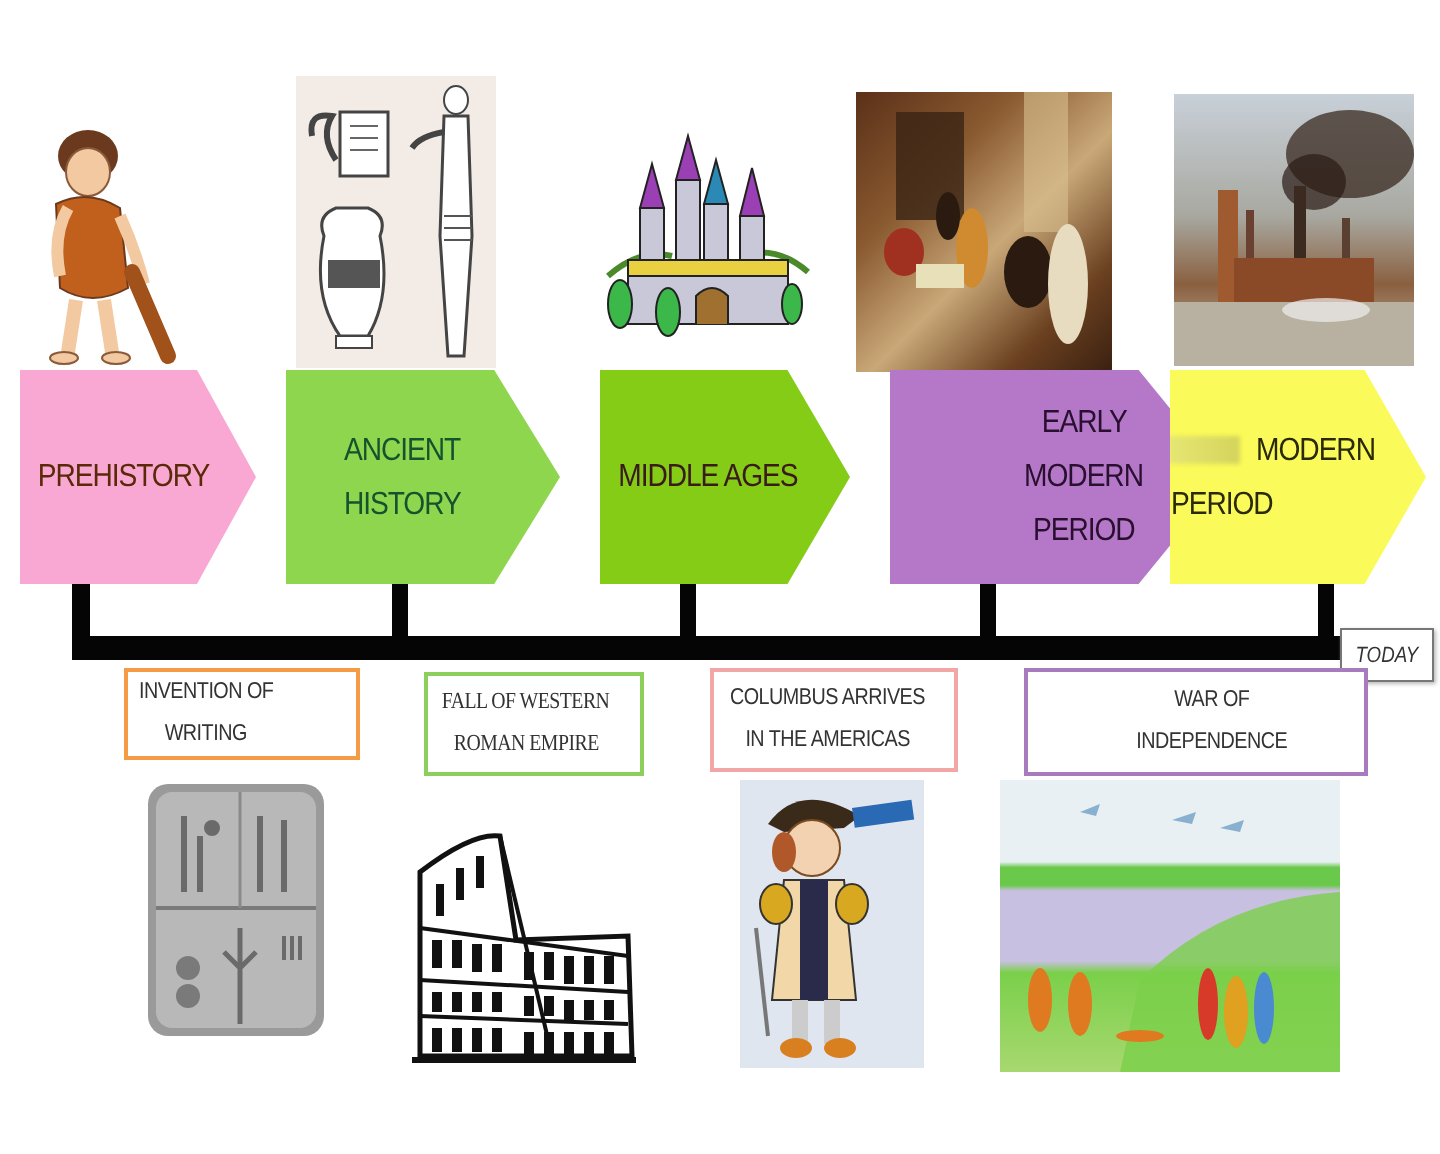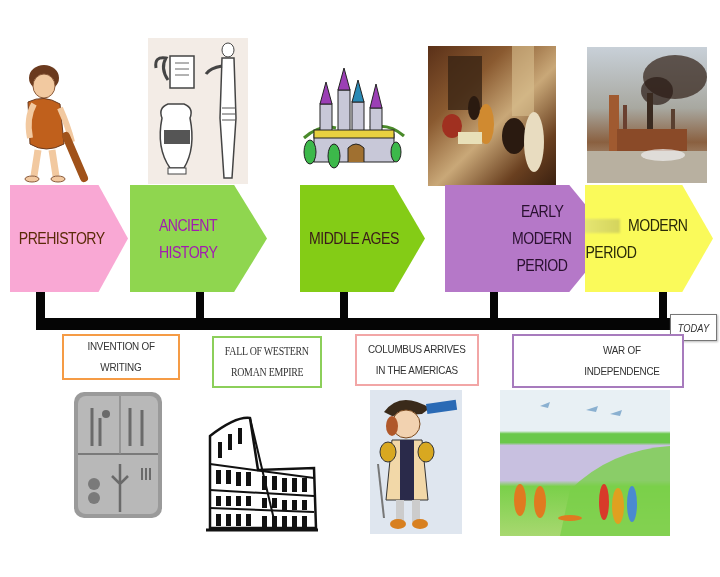--- a/index.html
+++ b/index.html
@@ -1,21 +1,21 @@
 <!DOCTYPE html>
 <html><head>
 <meta charset="utf-8">
 <style>
   html,body{margin:0;padding:0;background:#ffffff;}
   body{width:720px;height:577px;position:relative;overflow:hidden;font-family:"Liberation Sans",sans-serif;}
   .arrow{position:absolute;display:flex;align-items:center;justify-content:center;text-align:center;
     font-family:"Liberation Sans",sans-serif;font-size:16px;line-height:27px;letter-spacing:-0.6px;transform-origin:center;}
   .arrow .txt{transform:scaleX(0.88);display:inline-block;}
   .bar{position:absolute;background:#050505;}
-  .event{position:absolute;background:#fff;border:2px solid;display:flex;align-items:center;justify-content:center;
+  .event{position:absolute;background:#fff;border:2px solid;display:flex;align-items:center;
     text-align:center;font-size:11.5px;line-height:21px;color:#333;letter-spacing:-0.3px;}
   .event .txt{transform:scaleX(0.86);display:inline-block;}
   .today{position:absolute;border:1px solid #777;background:#fff;font-size:11px;color:#333;display:flex;align-items:center;justify-content:center;box-shadow:1px 1px 2px #bbb;font-style:italic;}
   .today .txt{transform:scaleX(0.85);display:inline-block;}
   .img{position:absolute;overflow:hidden;}
   .blur{display:inline-block;width:36px;height:14px;background:linear-gradient(90deg,#e6e673,#d4d45c);vertical-align:middle;margin-right:4px;filter:blur(1px);}
 </style>
 </head>
 <body>
 
@@ -96,21 +96,21 @@
     <rect x="30" y="82" width="70" height="22" fill="#8a4a28"></rect>
     <rect x="0" y="104" width="120" height="32" fill="#b8b0a0"></rect>
     <ellipse cx="76" cy="108" rx="22" ry="6" fill="#f0f0f0" opacity="0.7"></ellipse>
   </svg>
 </div>
 
 <div class="arrow" style="left:10px;top:185px;width:118px;height:107px;background:#f9a8d4;clip-path:polygon(0 0,75% 0,100% 50%,75% 100%,0 100%);color:#5a2a08;">
   <span class="txt" style="margin-right:14px;">PREHISTORY</span>
 </div>
 
-<div class="arrow" style="left:130px;top:185px;width:137px;height:107px;background:#8fd64f;clip-path:polygon(0 0,76% 0,100% 50%,76% 100%,0 100%);color:#a21caf;">
+<div class="arrow" style="left:143px;top:185px;width:137px;height:107px;background:#8fd64f;clip-path:polygon(0 0,76% 0,100% 50%,76% 100%,0 100%);color:#14532d;">
   <div style="margin-right:20px;">
     <div class="txt">ANCIENT</div><br>
     <div class="txt" style="margin-top:-27px;">HISTORY</div>
   </div>
 </div>
 
 <div class="arrow" style="left:300px;top:185px;width:125px;height:107px;background:#84cc16;clip-path:polygon(0 0,75% 0,100% 50%,75% 100%,0 100%);color:#3a1a1a;">
   <span class="txt" style="margin-right:18px;">MIDDLE AGES</span>
 </div>
 

